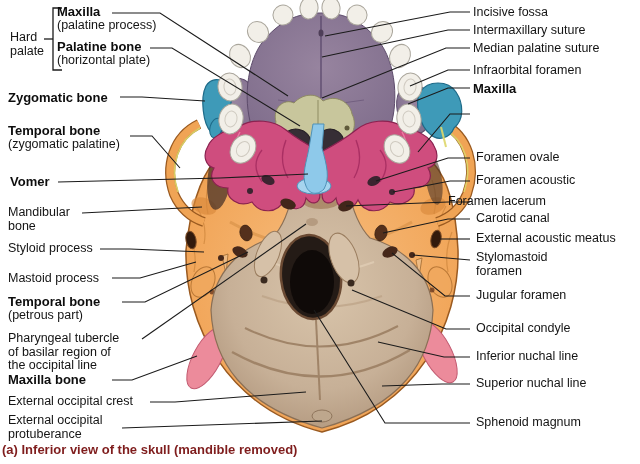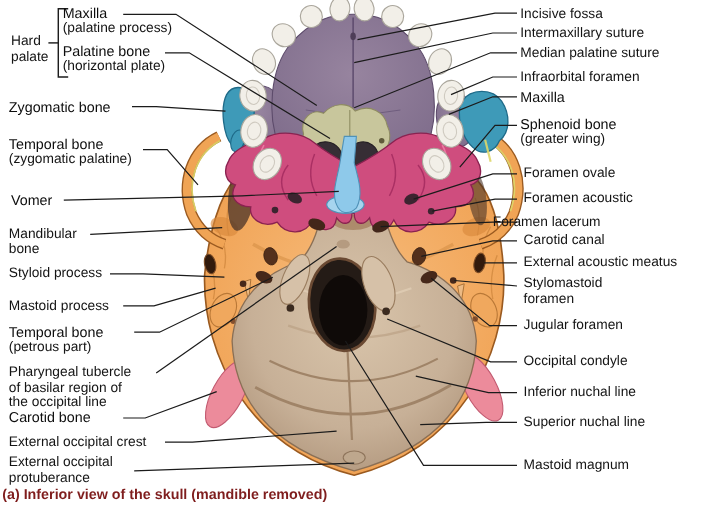--- a/index.html
+++ b/index.html
@@ -2,21 +2,21 @@
 <html><head>
 <meta charset="utf-8">
 <style>
   html,body{margin:0;padding:0;background:#fff;}
   #fig{position:relative;width:640px;height:464px;background:#fff;overflow:hidden;
        font-family:"Liberation Sans",sans-serif;}
   #skull-svg{position:absolute;left:0;top:0;}
   .lbl{position:absolute;font:400 12.5px/13.5px "Liberation Sans",sans-serif;
        color:#141414;white-space:nowrap;z-index:2;}
   .lbl span{display:block;}
-  .bname{font-weight:400;font-size:13px;color:#0d0d0d;}
+  .bname{font-weight:700;font-size:13px;color:#0d0d0d;}
   .caption{position:absolute;left:2px;top:442px;font:700 13px/15px "Liberation Sans",sans-serif;
            color:#7f1d1d;white-space:nowrap;z-index:2;}
 </style>
 </head>
 <body>
 
 <div id="fig">
 
 <svg id="skull-svg" width="640" height="464" viewBox="0 0 640 464">
   <defs>
@@ -274,21 +274,21 @@
 <div class="lbl" style="left:8px;top:295px">
   <span class="bname">Temporal bone</span>
   <span>(petrous part)</span>
 </div>
 <div class="lbl" style="left:8px;top:332px">
   <span>Pharyngeal tubercle</span>
   <span>of basilar region of</span>
   <span>the occipital line</span>
 </div>
 <div class="lbl" style="left:8px;top:373px">
-  <span class="bname">Carotid bone</span>
+  <span class="bname">Maxilla bone</span>
 </div>
 <div class="lbl" style="left:8px;top:395px">
   <span>External occipital crest</span>
 </div>
 <div class="lbl" style="left:8px;top:414px">
   <span>External occipital</span>
       <span>protuberance</span>
 </div>
 
 <div class="lbl" style="left:473px;top:6px">
@@ -299,24 +299,20 @@
 </div>
 <div class="lbl" style="left:473px;top:42px">
   <span>Median palatine suture</span>
 </div>
 <div class="lbl" style="left:473px;top:64px">
   <span>Infraorbital foramen</span>
 </div>
 <div class="lbl" style="left:473px;top:82px">
   <span class="bname">Maxilla</span>
 </div>
-<div class="lbl" style="left:473px;top:106px">
-  <span class="bname">Sphenoid bone</span>
-  <span>(greater wing)</span>
-</div>
 <div class="lbl" style="left:476px;top:151px">
   <span>Foramen ovale</span>
 </div>
 <div class="lbl" style="left:476px;top:174px">
   <span>Foramen acoustic</span>
 </div>
 <div class="lbl" style="left:448px;top:195px">
   <span>Foramen lacerum</span>
 </div>
 <div class="lbl" style="left:476px;top:212px">
@@ -335,17 +331,17 @@
 <div class="lbl" style="left:476px;top:322px">
   <span>Occipital condyle</span>
 </div>
 <div class="lbl" style="left:476px;top:350px">
   <span>Inferior nuchal line</span>
 </div>
 <div class="lbl" style="left:476px;top:377px">
   <span>Superior nuchal line</span>
 </div>
 <div class="lbl" style="left:476px;top:416px">
-  <span>Mastoid magnum</span>
+  <span>Sphenoid magnum</span>
 </div>
 
 <div class="caption">(a) Inferior view of the skull (mandible removed)</div>
 </div>
 
 </body></html>

